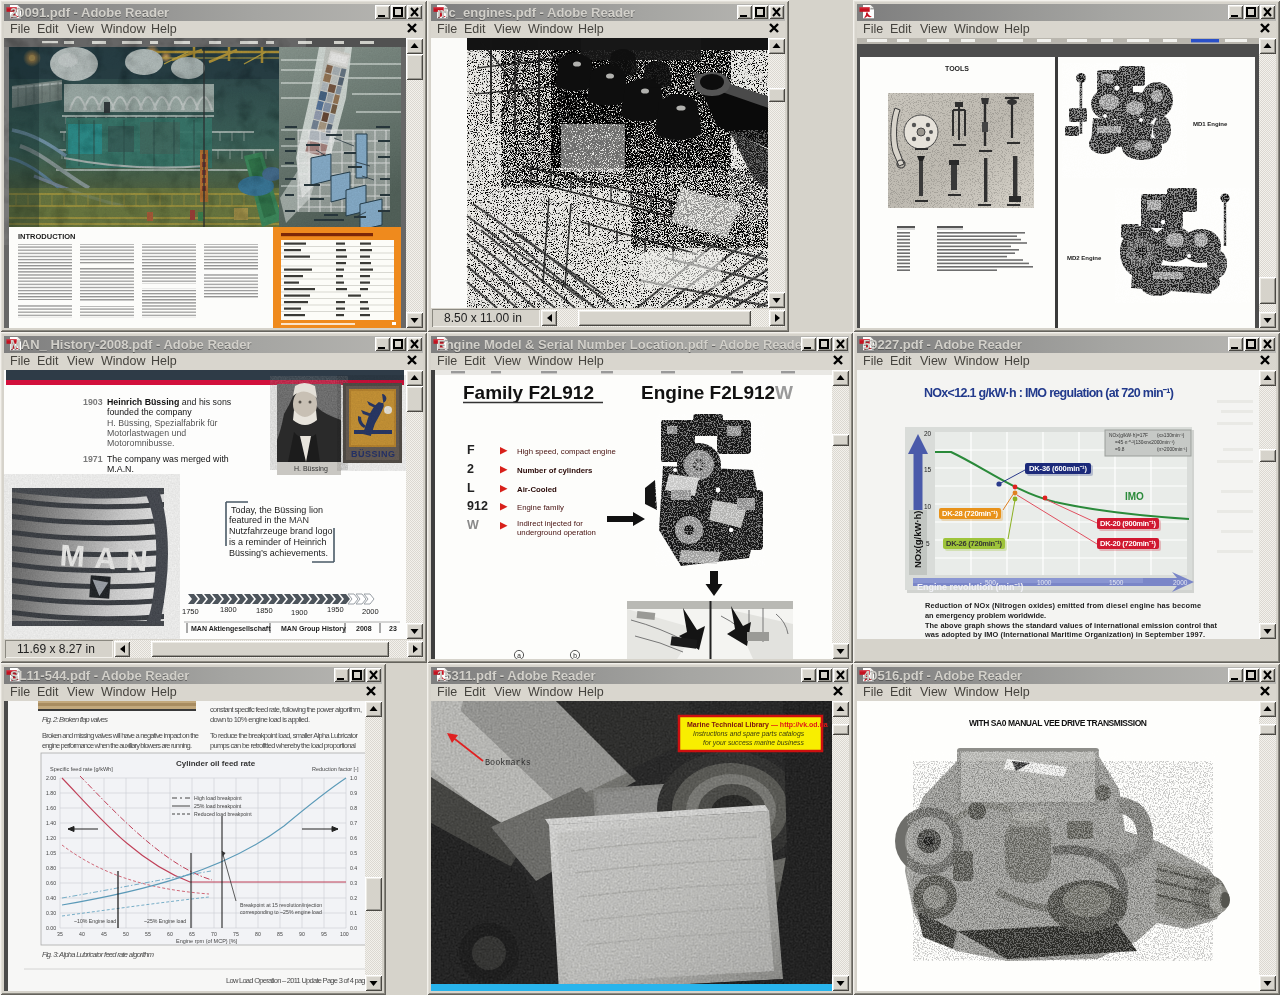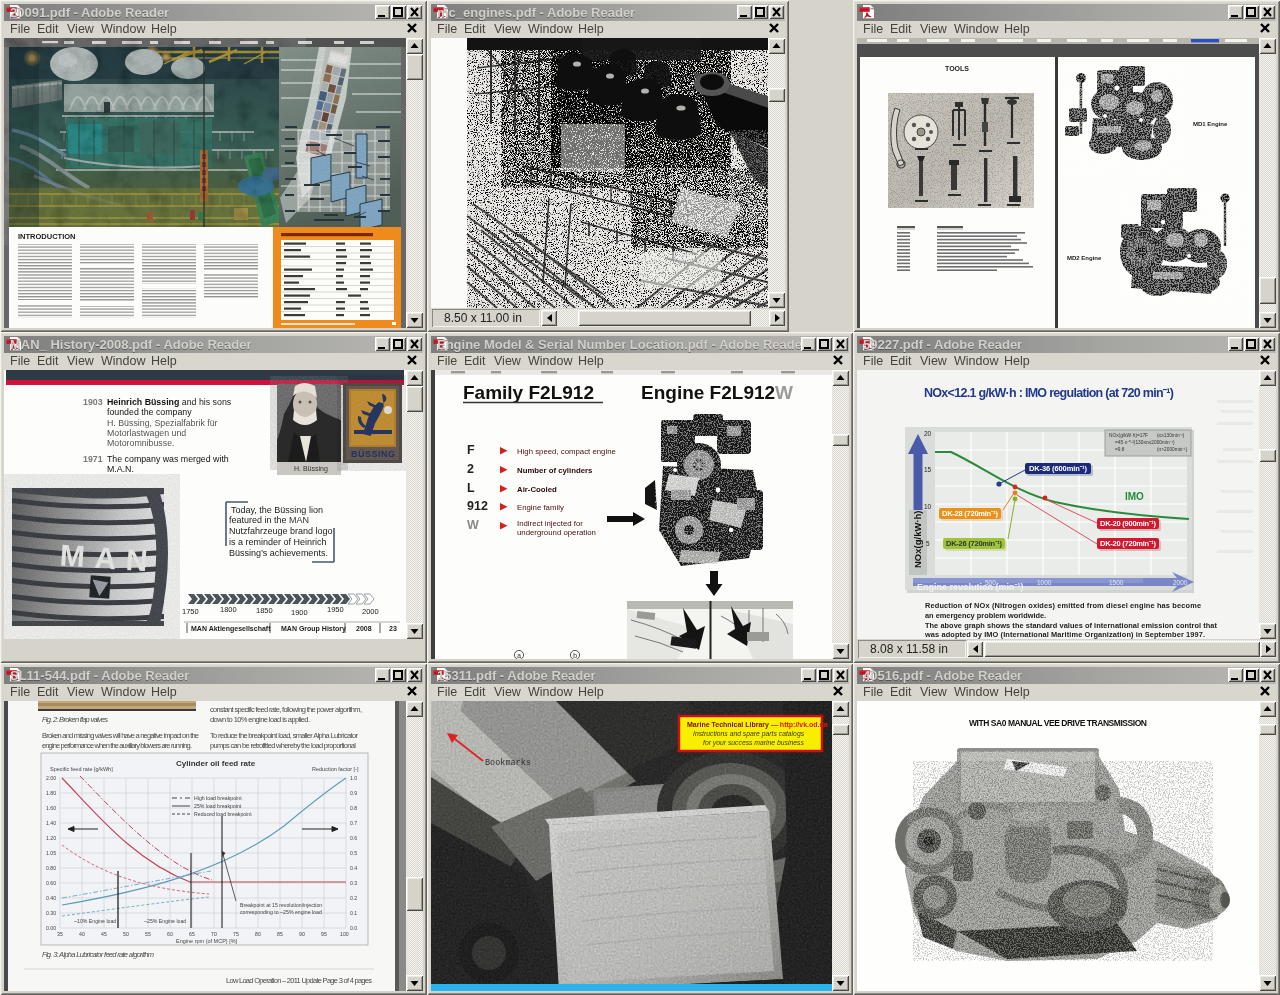--- a/index.html
+++ b/index.html
@@ -991,20 +991,32 @@
   </svg></div>
   <div class="vsb" style="bottom:24px">
       <div class="sb-btn" style="top:0"><svg width="17" height="16">
           <path d="M8.5 5l4 5h-8z" fill="#000"></path>
         </svg></div>
   <div class="sb-thumb" style="top:16px;height:26px"></div>
   <div class="sb-btn" style="bottom:0"><svg width="17" height="16">
           <path d="M8.5 11l4-5h-8z" fill="#000"></path>
         </svg></div>
     </div>
+  <div class="statusbar" style="right:4px">
+      <div class="sfield">11.69 x 8.27 in</div>
+   <div class="hsb" style="right:0">
+        <div class="hs-btn" style="left:0"><svg width="16" height="16">
+            <path d="M6 8l5-4v8z" fill="#000"></path>
+          </svg></div>
+   <div class="hs-thumb" style="left:37px;right:34px"></div>
+   <div class="hs-btn" style="right:0"><svg width="16" height="16">
+            <path d="M11 8l-5-4v8z" fill="#000"></path>
+          </svg></div>
+      </div>
+    </div>
 </div>
 
 <div class="win" id="w5" style="left:427px;top:332px;width:426px;height:331px">
   <div class="tb">
       <span class="ticon"><svg width="16" height="16">
           <path d="M4 1 H11.5 L15 4.5 V15 H4 Z" fill="#fff"></path>
           <path d="M11.5 1 L15 4.5 H11.5 Z" fill="#e6e6e2"></path>
           <path d="M11.5 4.5 H15 L15 5.2 H11Z" fill="#555"></path>
           <rect x="0.5" y="3.2" width="10.2" height="4.6" fill="#c41220"></rect>
           <rect x="0.5" y="3.2" width="10.2" height="1.2" fill="#e05060" opacity="0.6"></rect>
@@ -1280,35 +1292,23 @@
   </svg></div>
   <div class="vsb" style="bottom:24px">
       <div class="sb-btn" style="top:0"><svg width="17" height="16">
           <path d="M8.5 5l4 5h-8z" fill="#000"></path>
         </svg></div>
   <div class="sb-thumb" style="top:79px;height:13px"></div>
   <div class="sb-btn" style="bottom:0"><svg width="17" height="16">
           <path d="M8.5 11l4-5h-8z" fill="#000"></path>
         </svg></div>
     </div>
-  <div class="statusbar" style="right:4px">
-      <div class="sfield">8.08 x 11.58 in</div>
-   <div class="hsb" style="right:0">
-        <div class="hs-btn" style="left:0"><svg width="16" height="16">
-            <path d="M6 8l5-4v8z" fill="#000"></path>
-          </svg></div>
-   <div class="hs-thumb" style="left:17px;right:16px"></div>
-   <div class="hs-btn" style="right:0"><svg width="16" height="16">
-            <path d="M11 8l-5-4v8z" fill="#000"></path>
-          </svg></div>
-      </div>
-    </div>
 </div>
 
-<div class="win" id="w7" style="left:0;top:663px;width:427px;height:332px">
+<div class="win" id="w7" style="left:0;top:663px;width:386px;height:332px">
   <div class="tb">
       <span class="ticon"><svg width="16" height="16">
           <path d="M4 1 H11.5 L15 4.5 V15 H4 Z" fill="#fff"></path>
           <path d="M11.5 1 L15 4.5 H11.5 Z" fill="#e6e6e2"></path>
           <path d="M11.5 4.5 H15 L15 5.2 H11Z" fill="#555"></path>
           <rect x="0.5" y="3.2" width="10.2" height="4.6" fill="#c41220"></rect>
           <rect x="0.5" y="3.2" width="10.2" height="1.2" fill="#e05060" opacity="0.6"></rect>
           <path d="M8.2 8 c0.8 2.2 2.2 4.2 4.6 4.6 c-1.4 1 -3.2 0.6 -4.2 -0.4 c-1.4 0.6 -2.6 1.6 -3.2 2.6 c-0.2 -1.4 0.6 -3 1.6 -3.8 c-0.2 -1 0 -2.4 1.2 -3z" fill="#c41220"></path>
           <rect x="4" y="14.4" width="11" height="0.9" fill="#666"></rect>
         </svg></span>

